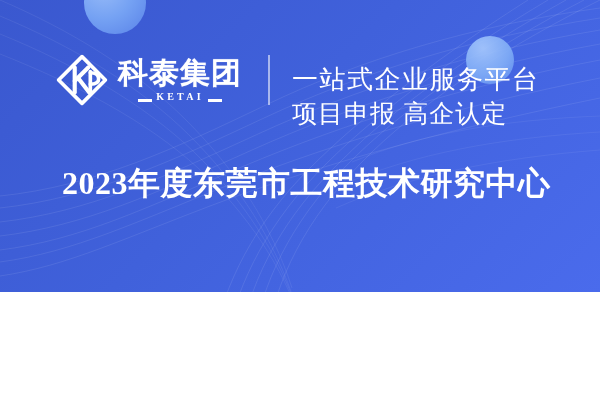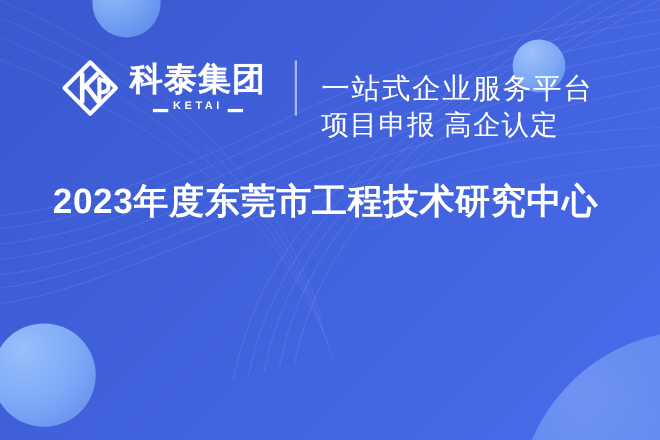--- a/index.html
+++ b/index.html
@@ -7,23 +7,24 @@
     padding: 0;
     background: #ffffff;
   }
   body {
     font-family: "Liberation Sans", "DejaVu Sans", sans-serif;
   }
 
   #banner {
     position: relative;
     width: 600px;
-    height: 400px;
+    height: 292px;
     overflow: hidden;
     background: linear-gradient(135deg, #3a58cf 0%, #4061db 45%, #4a6bec 100%);
+    font-family: Liberation Serif, serif;
   }
 
   
   .bg-layer {
     position: absolute;
     inset: 0;
     overflow: hidden;
     pointer-events: none;
   }
 
@@ -158,21 +159,21 @@
     font-size: 25px;
     line-height: 1.3;
     letter-spacing: 1px;
     white-space: nowrap;
     margin-top: 2px;
   }
 
   
   .title-block {
     position: absolute;
-    left: 48px;
+    left: 62px;
     top: 158px;
     width: 520px;
   }
   .title-line {
     color: #ffffff;
     font-size: 32px;
     font-weight: bold;
     line-height: 50px;
     letter-spacing: .5px;
     white-space: nowrap;

